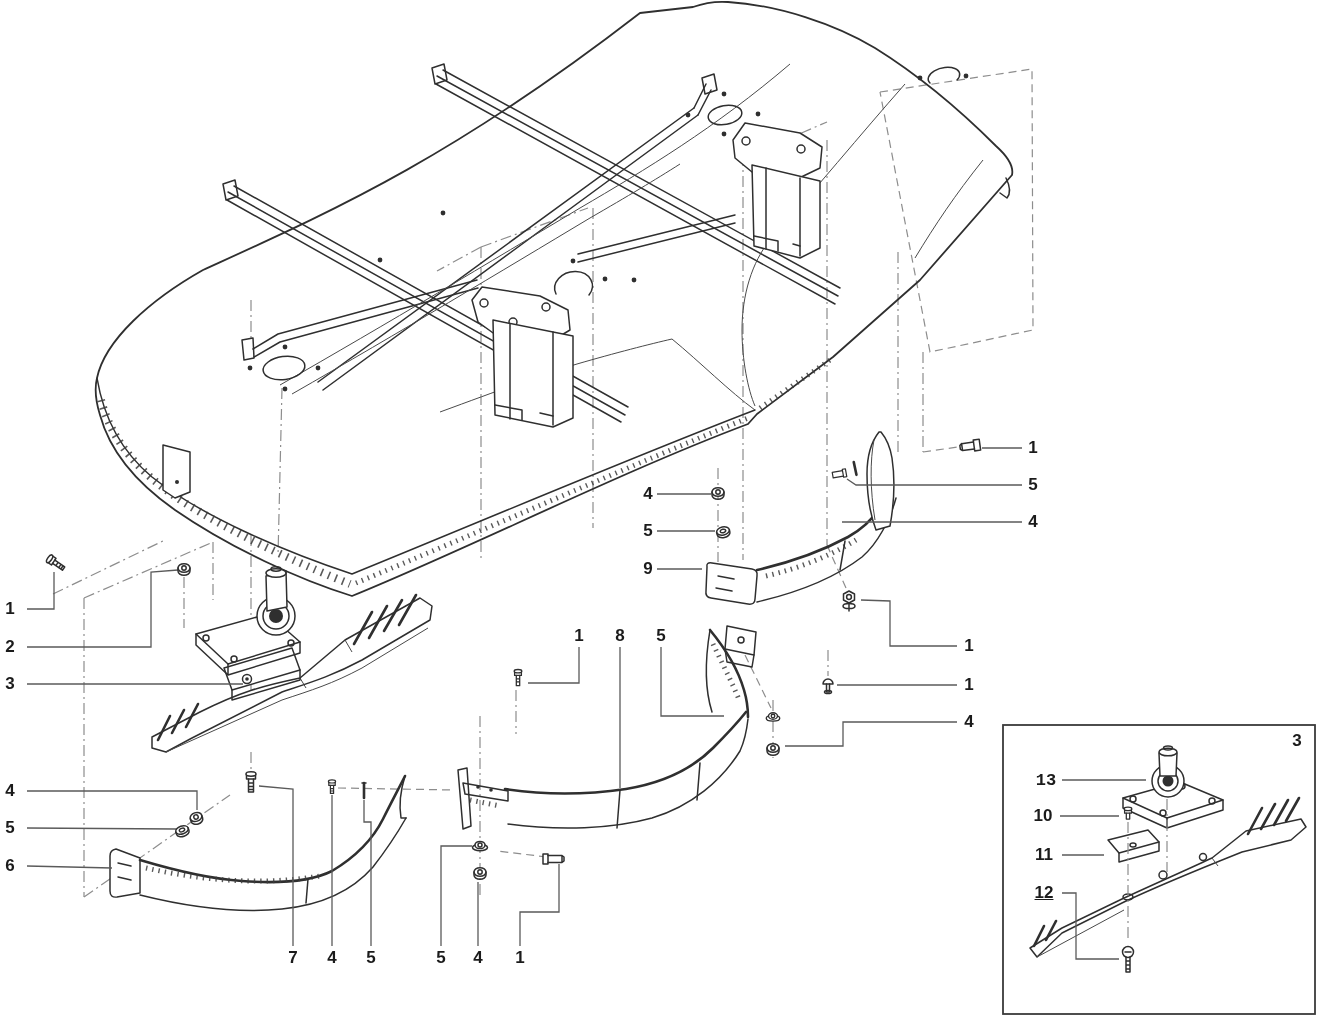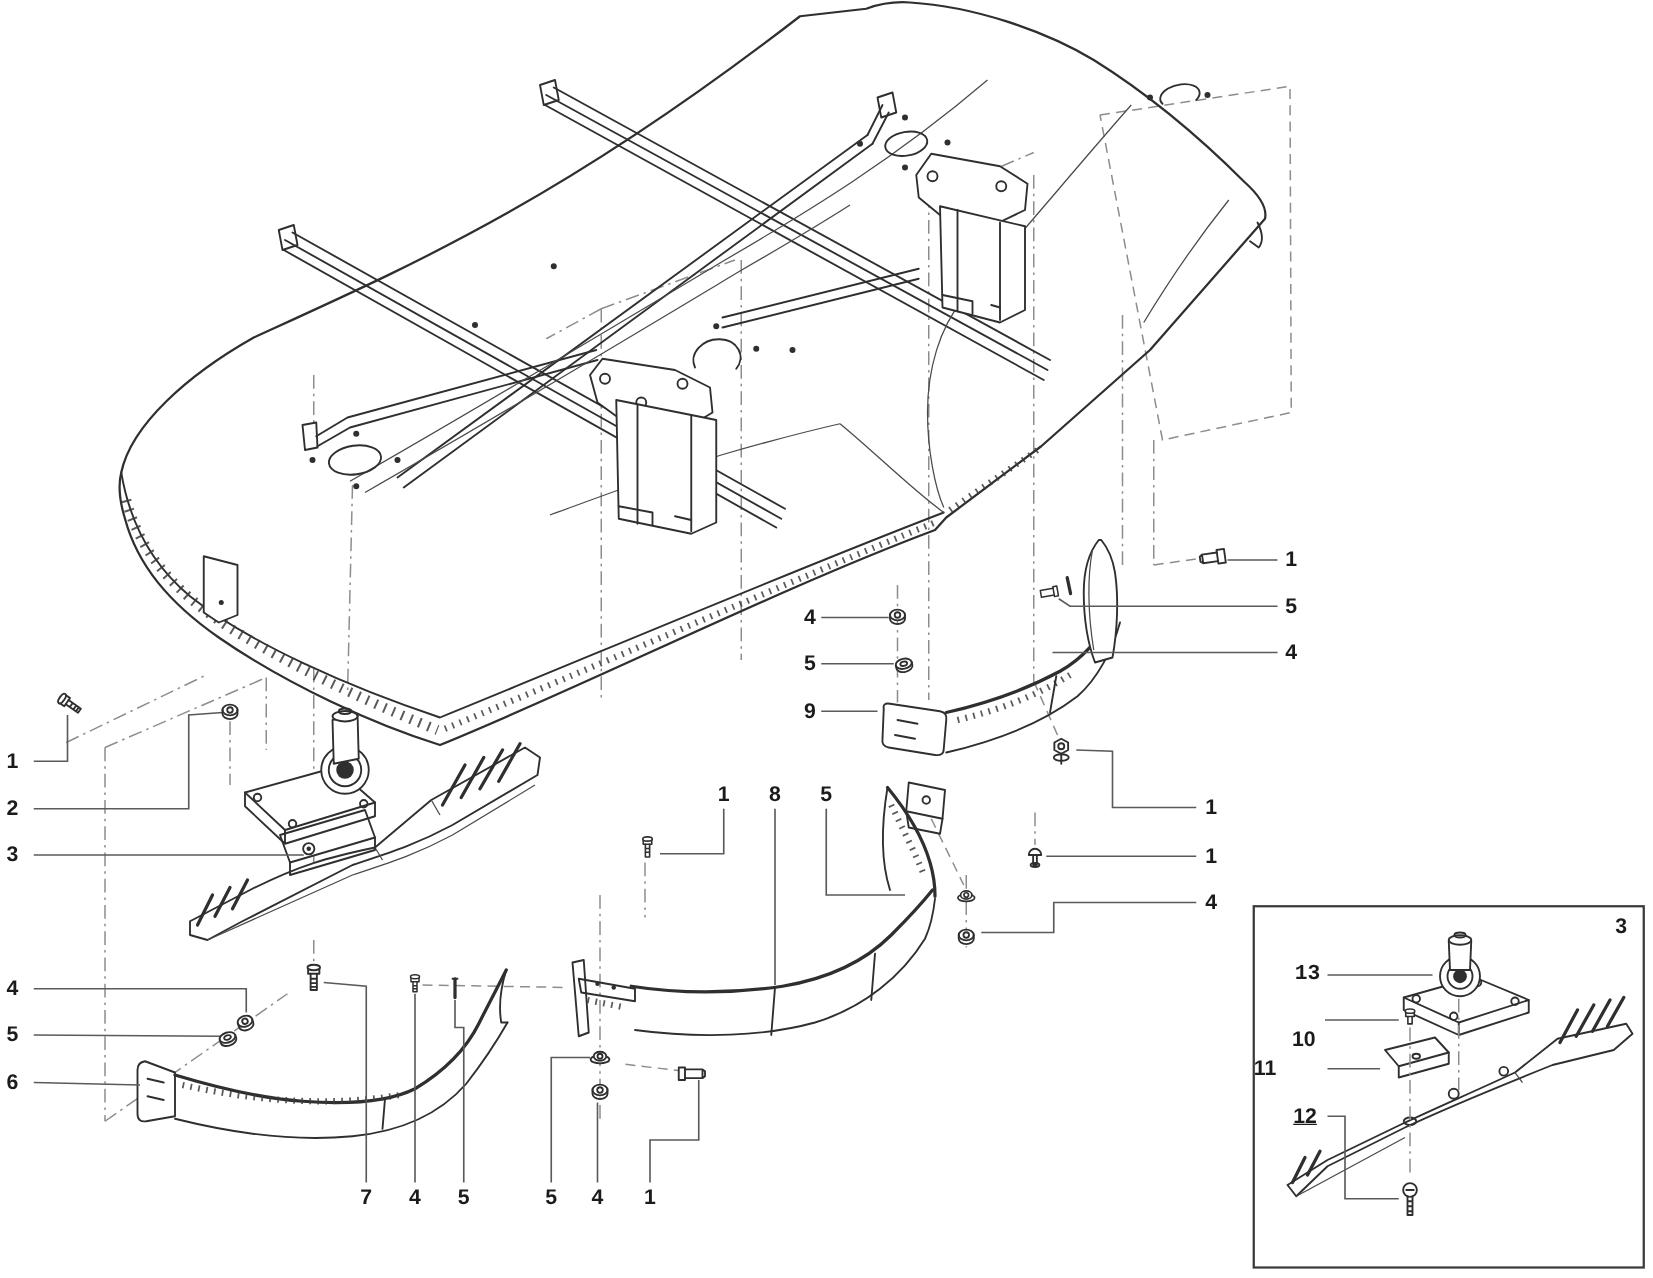--- a/index.html
+++ b/index.html
@@ -463,17 +463,17 @@
       <span class="callout" style="left: 620px; top: 636px;">8</span>
       <span class="callout" style="left: 661px; top: 636px;">5</span>
       <span class="callout" style="left: 1033px; top: 448px;">1</span>
       <span class="callout" style="left: 1033px; top: 485px;">5</span>
       <span class="callout" style="left: 1033px; top: 522px;">4</span>
       <span class="callout" style="left: 969px; top: 646px;">1</span>
       <span class="callout" style="left: 969px; top: 685px;">1</span>
       <span class="callout" style="left: 969px; top: 722px;">4</span>
       <span class="callout" style="left: 1297px; top: 741px;">3</span>
       <span class="callout" style="left: 1046px; top: 780px; font-family: Liberation Mono, monospace;">13</span>
-      <span class="callout" style="left: 1043px; top: 816px; margin-top: 16px;">10</span>
-      <span class="callout" style="left: 1012px; top: 855px; text-align: right;">11</span>
+      <span class="callout" style="left: 1043px; top: 816px;">10</span>
+      <span class="callout" style="left: 1044px; top: 855px; text-align: right;">11</span>
       <span class="callout" style="left: 1044px; top: 893px; text-decoration: underline;">12</span>
     </div>
 </div>
 
 </body></html>

